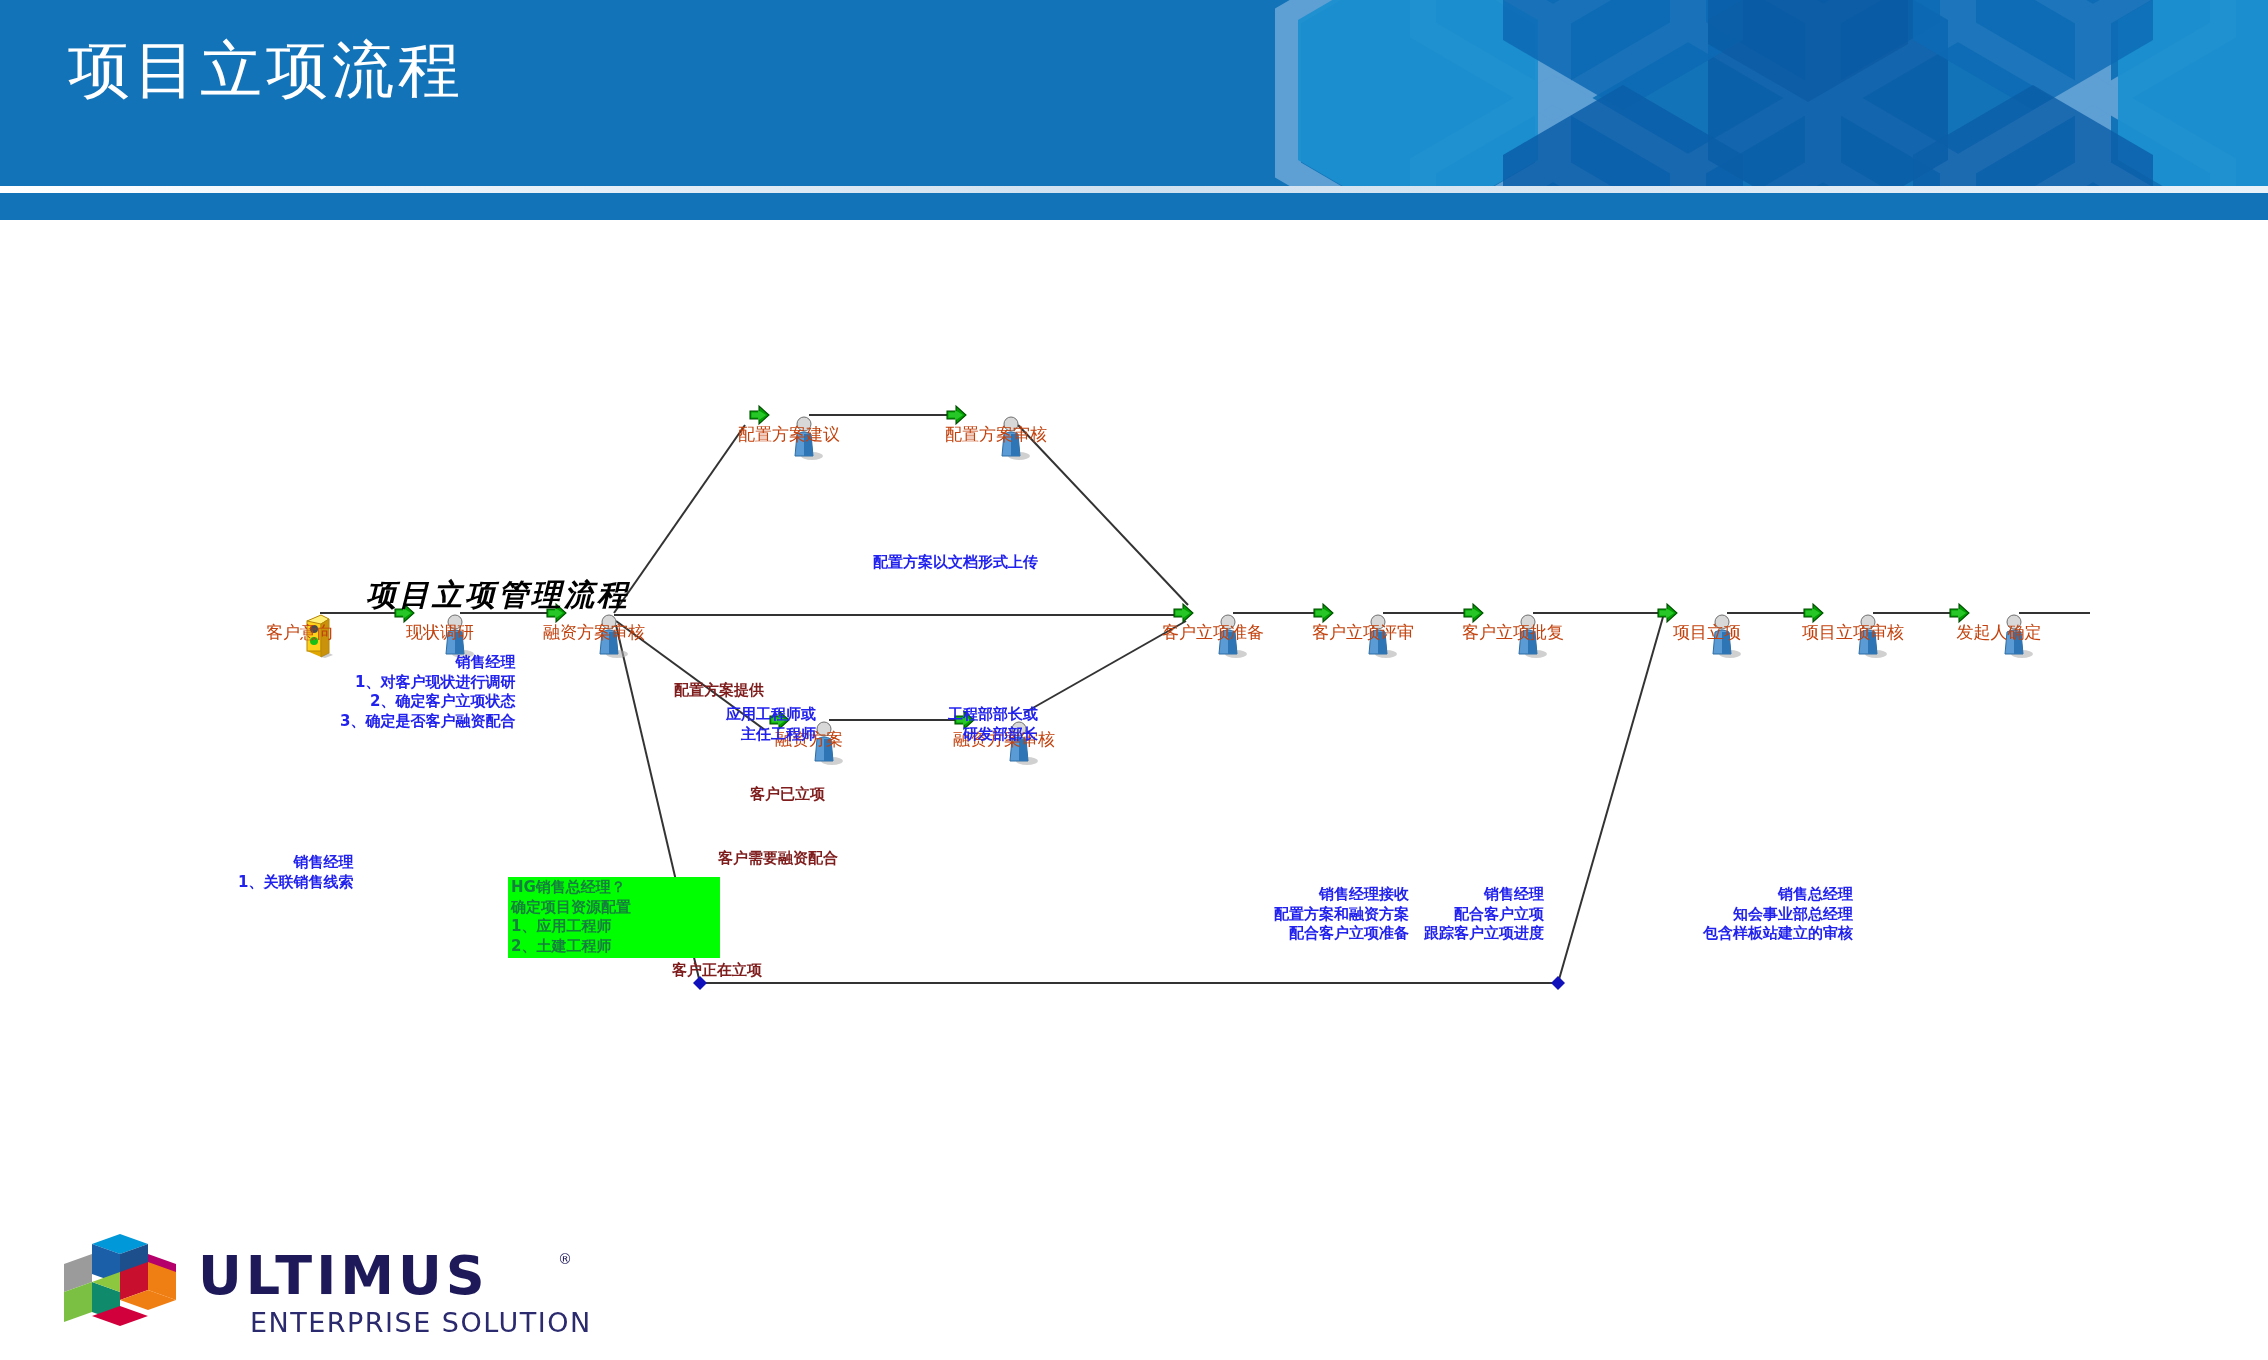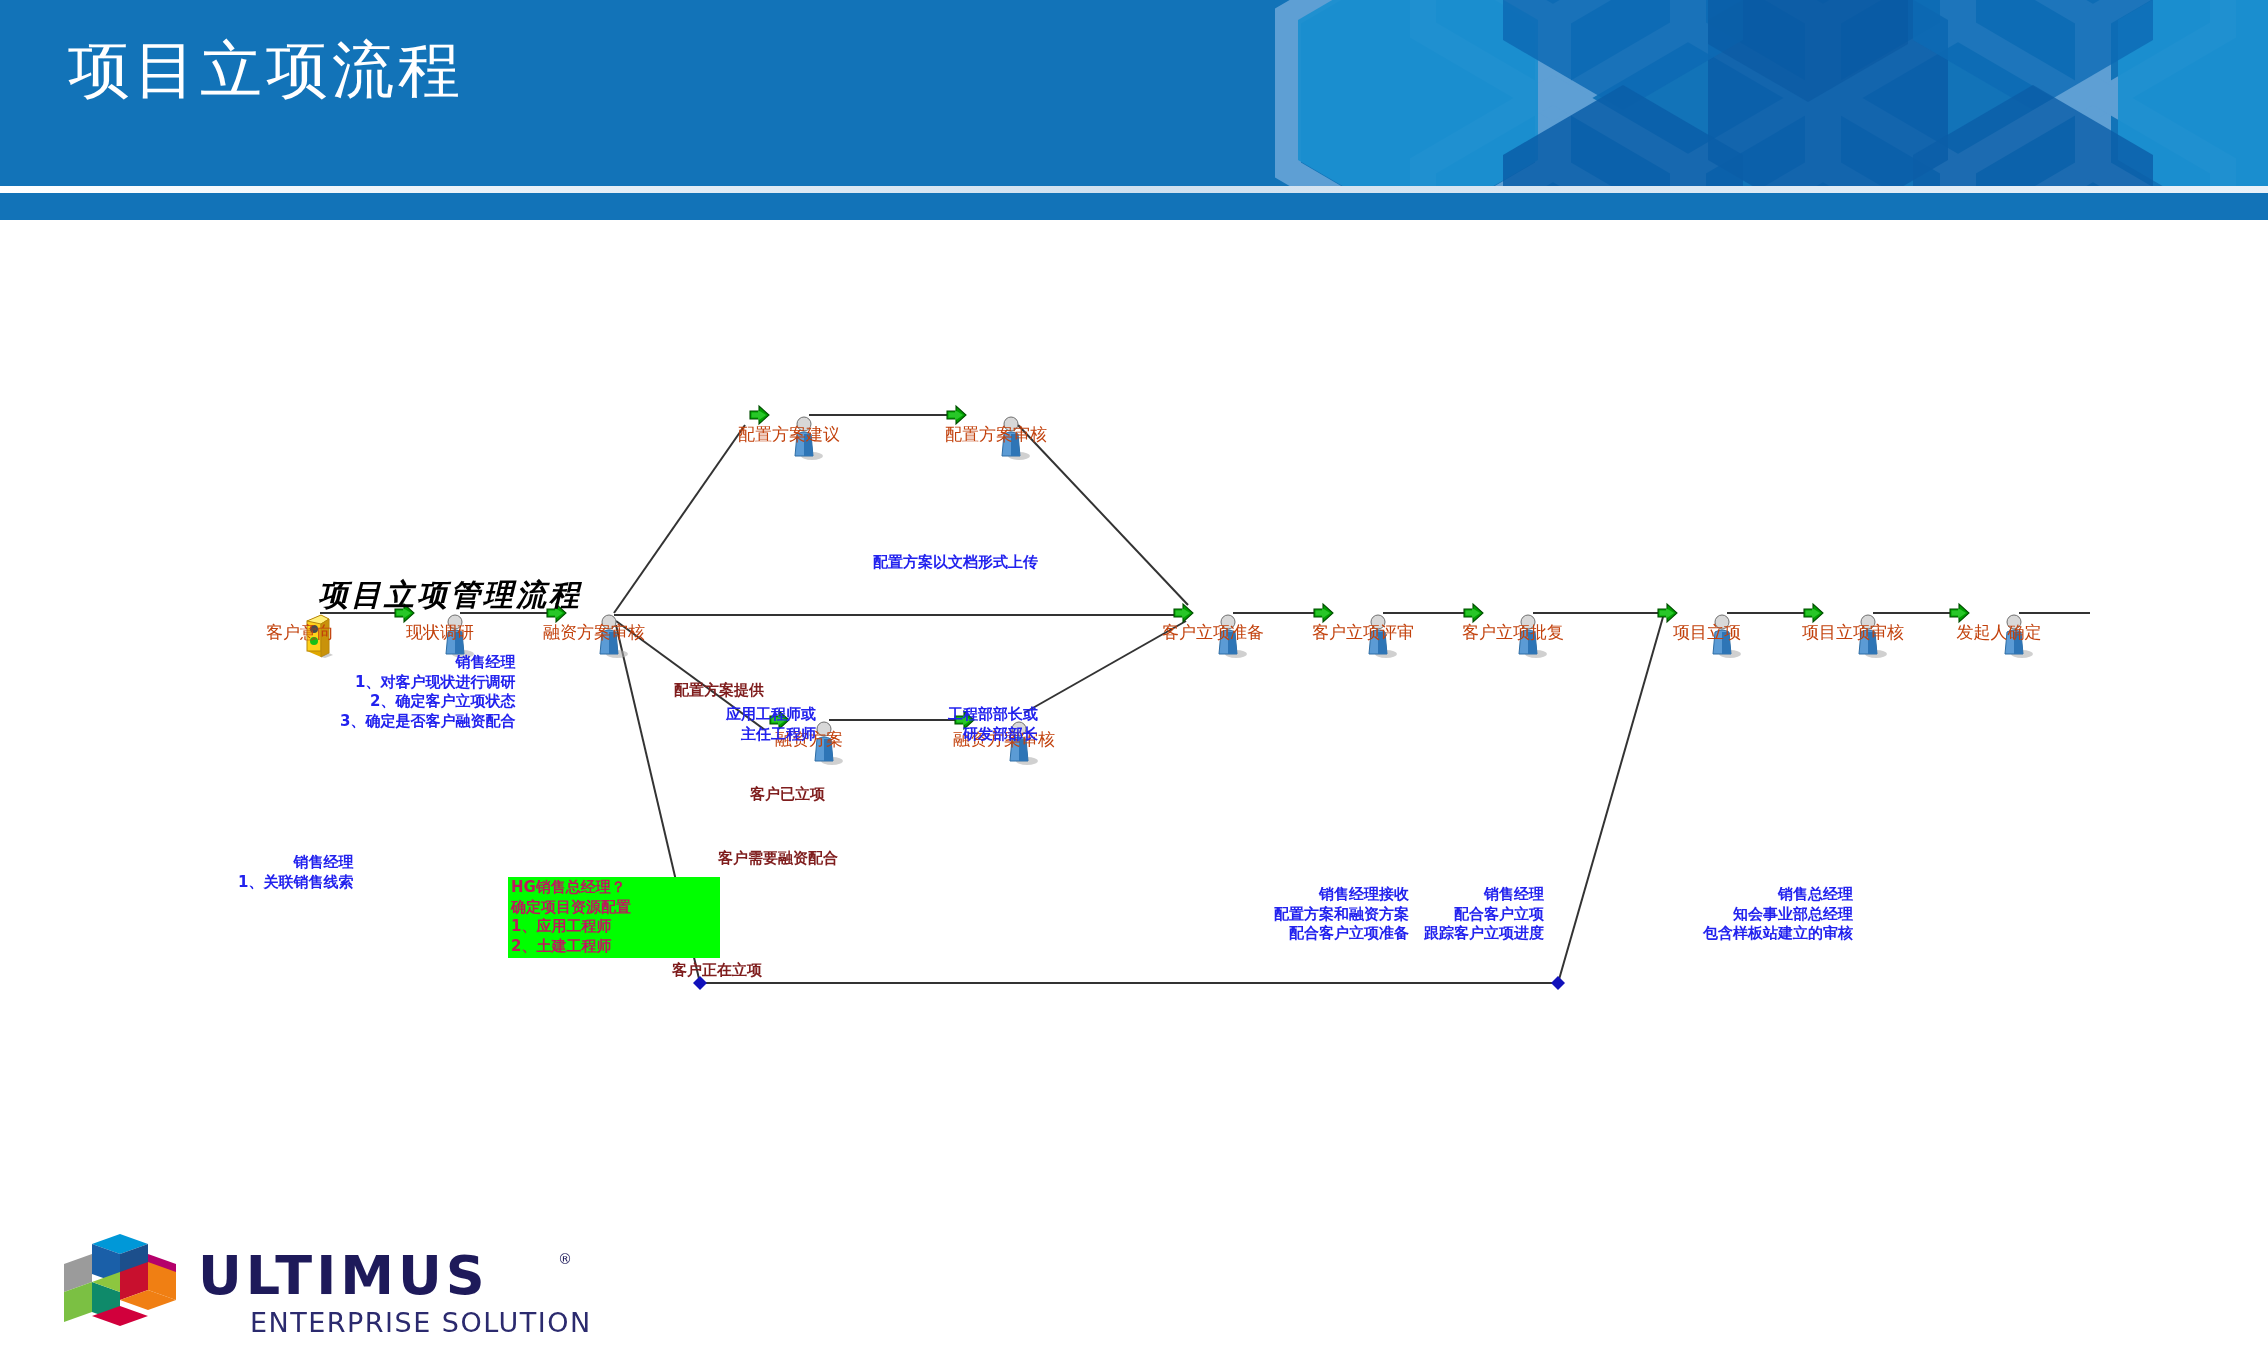--- a/index.html
+++ b/index.html
@@ -33,20 +33,21 @@
   
   #diagram{position:absolute;left:0;top:193px;width:2268px;height:1167px;}
   #diagram svg{position:absolute;left:0;top:0;}
 
   .flow-title{
     position:absolute;
     font-family:Liberation Sans, sans-serif;
     font-style:italic;font-weight:bold;
     font-size:30px;color:#000000;letter-spacing:3px;
     white-space:nowrap;
+    margin-left:48px;
   }
   .node{position:absolute;width:0;height:0;}
   .node .icon{position:absolute;left:-17px;top:-46px;width:34px;height:46px;}
   .node .node-label{
     position:absolute;left:-140px;top:8px;width:280px;
     text-align:center;
     font-size:17px;color:#c2410c;
     font-family:"DejaVu Sans","Liberation Sans",sans-serif;
     white-space:nowrap;
   }
@@ -54,21 +55,21 @@
     position:absolute;
     font-size:15px;font-weight:bold;line-height:1.30;
     font-family:"DejaVu Sans","Liberation Sans",sans-serif;
     white-space:pre;
     text-align:right;
   }
   .ann.blue{color:#2222ee;}
   .ann.red{color:#7f1d1d;}
   .green-box{
     position:absolute;background:#00ff00;
-    color:#be185d;font-weight:bold;font-size:15px;line-height:1.30;
+    color:#15803d;font-weight:bold;font-size:15px;line-height:1.30;
     font-family:"DejaVu Sans","Liberation Sans",sans-serif;
     padding:1px 3px 2px 3px;white-space:pre;
   }
 
   
   #logo{position:absolute;left:46px;top:1232px;width:545px;height:112px;}
   #logo svg{display:block;}
 </style>
 </head>
 <body>

